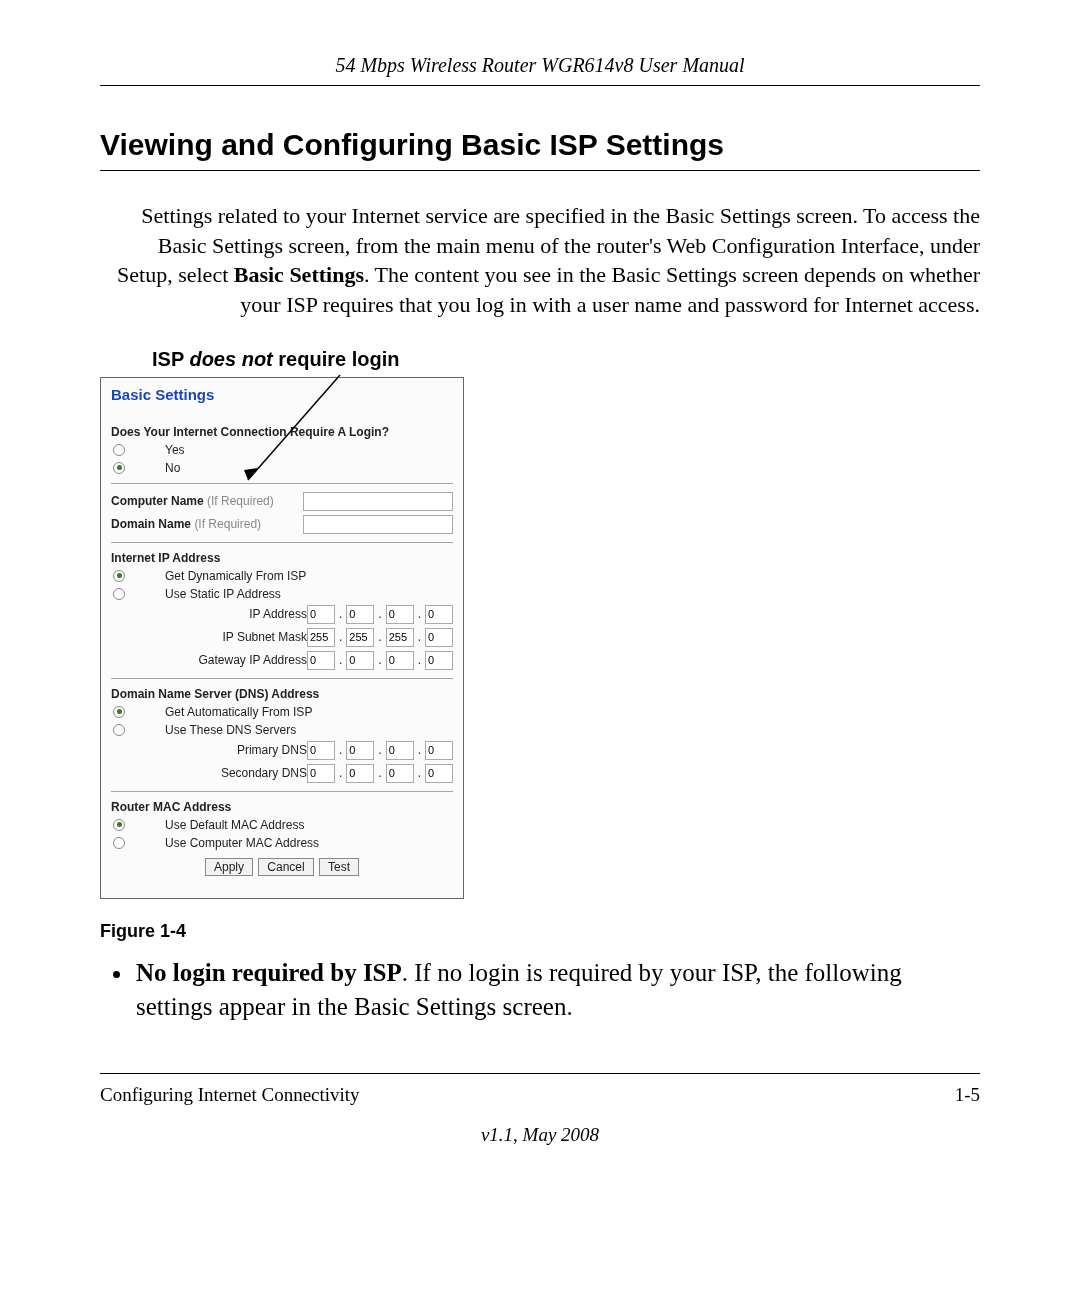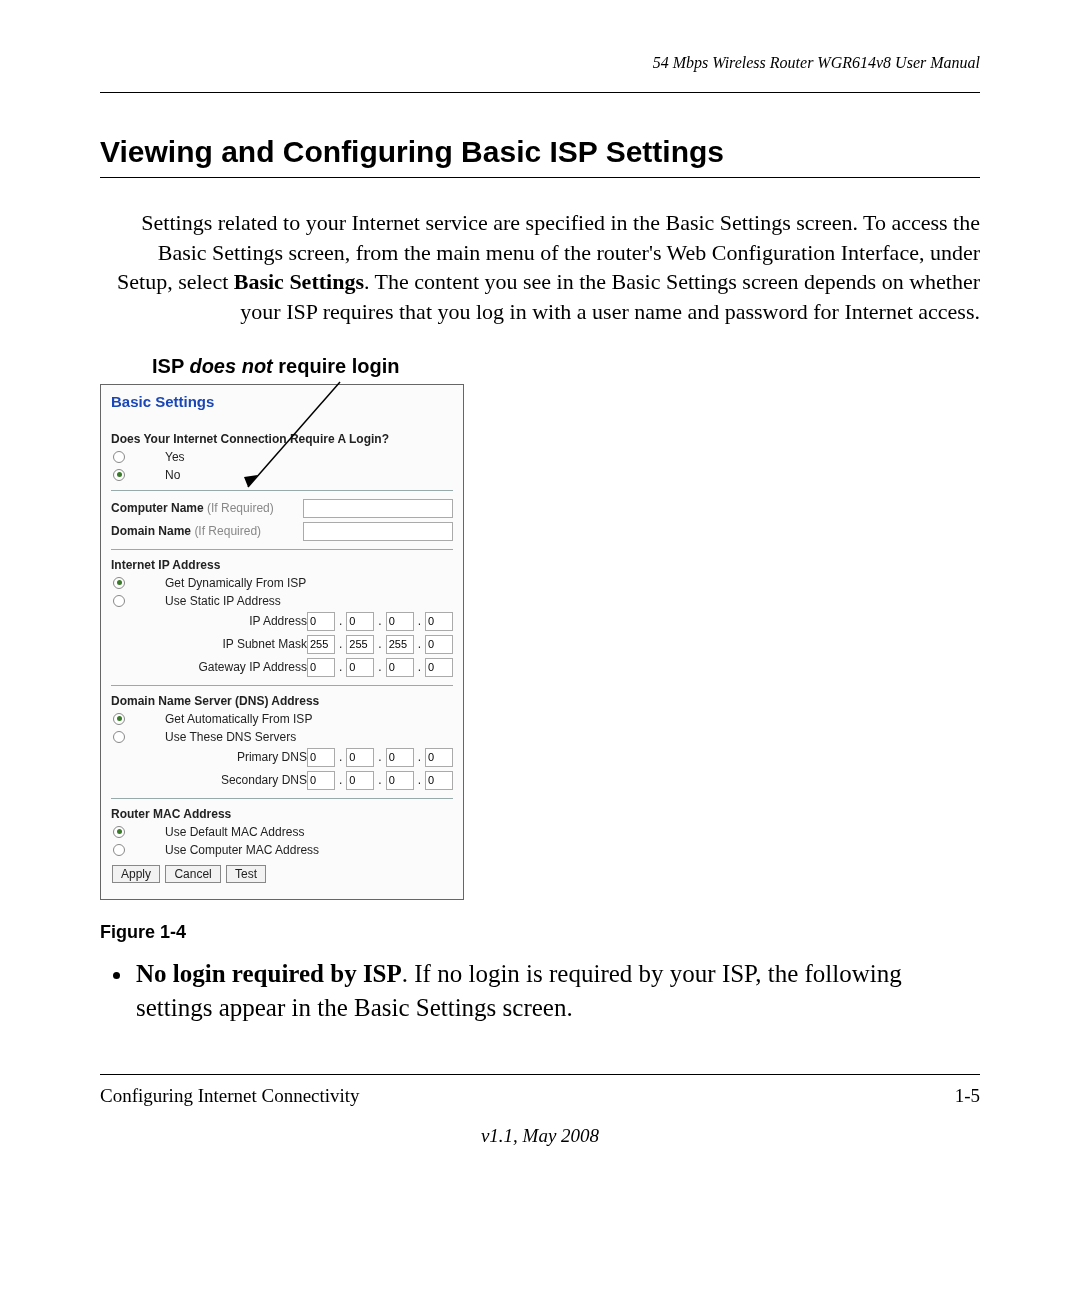--- a/index.html
+++ b/index.html
@@ -9,25 +9,25 @@
     font-family: "Times New Roman", Times, serif;
     color: #000;
     width: 1080px;
     min-height: 1296px;
     position: relative;
   }
   .page {
     padding: 54px 100px 40px 100px;
   }
   .running-head {
-    text-align: right;
+    text-align: center;
     font-style: italic;
-    font-size: 16px;
+    font-size: 20px;
     border-bottom: 1px solid #000;
-    padding-bottom: 20px;
+    padding-bottom: 8px;
     margin-bottom: 42px;
   }
   h1.section-title {
     font-family: Arial, Helvetica, sans-serif;
     font-weight: bold;
     font-size: 30px;
     margin: 0 0 6px 0;
     padding-bottom: 8px;
     border-bottom: 1px solid #000;
   }
@@ -134,22 +134,23 @@
     text-align: left;
   }
   .ip-row {
     display: flex;
     align-items: center;
     justify-content: flex-end;
     margin: 4px 0 4px 14px;
     font-size: 12px;
   }
   .btn-row {
+    text-align: center;
     margin-top: 8px;
-    margin-bottom: 8px;
+    margin-bottom: 14px;
   }
   .btn {
     display:inline-block;
     border:1px solid #888;
     background:#f2f2f2;
     font-size:12px;
     padding:1px 8px;
     margin:0 1px;
     font-family: Arial, Helvetica, sans-serif;
   }

